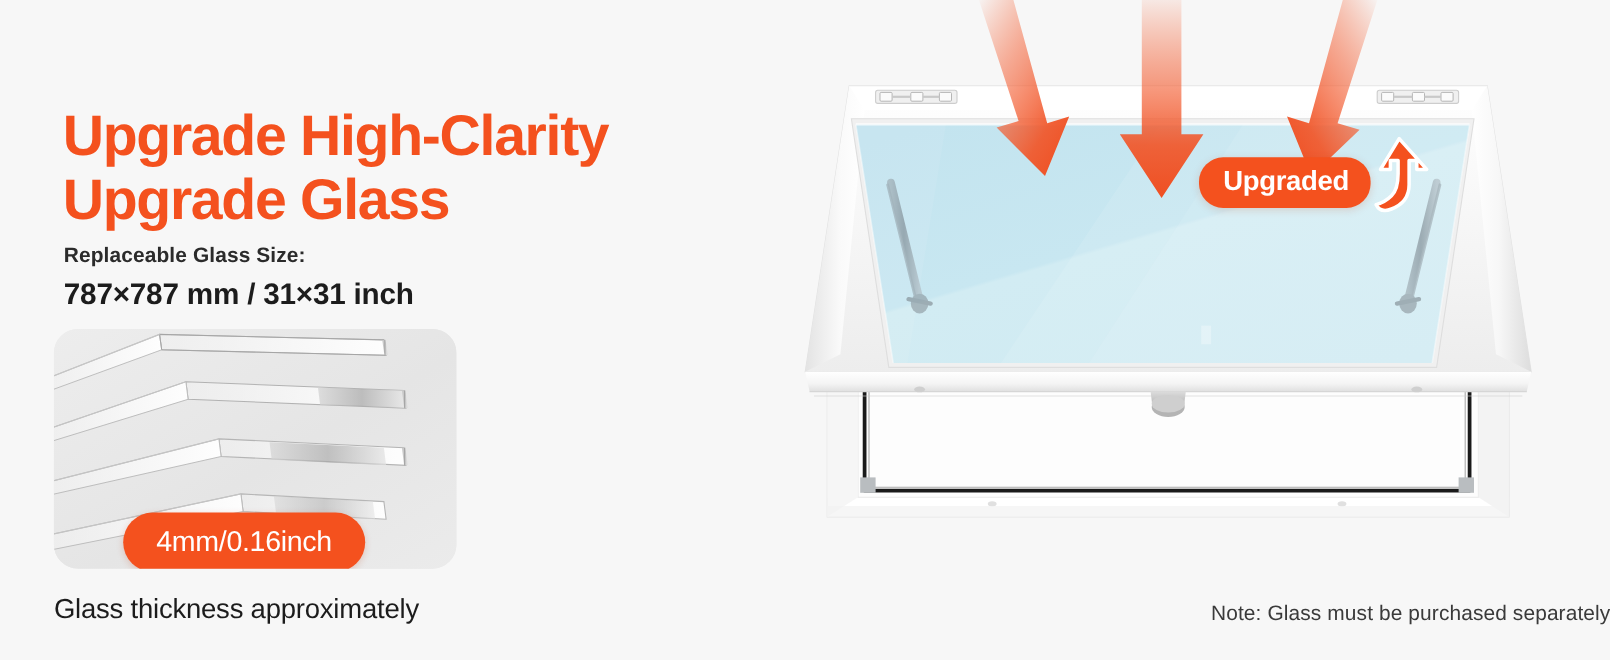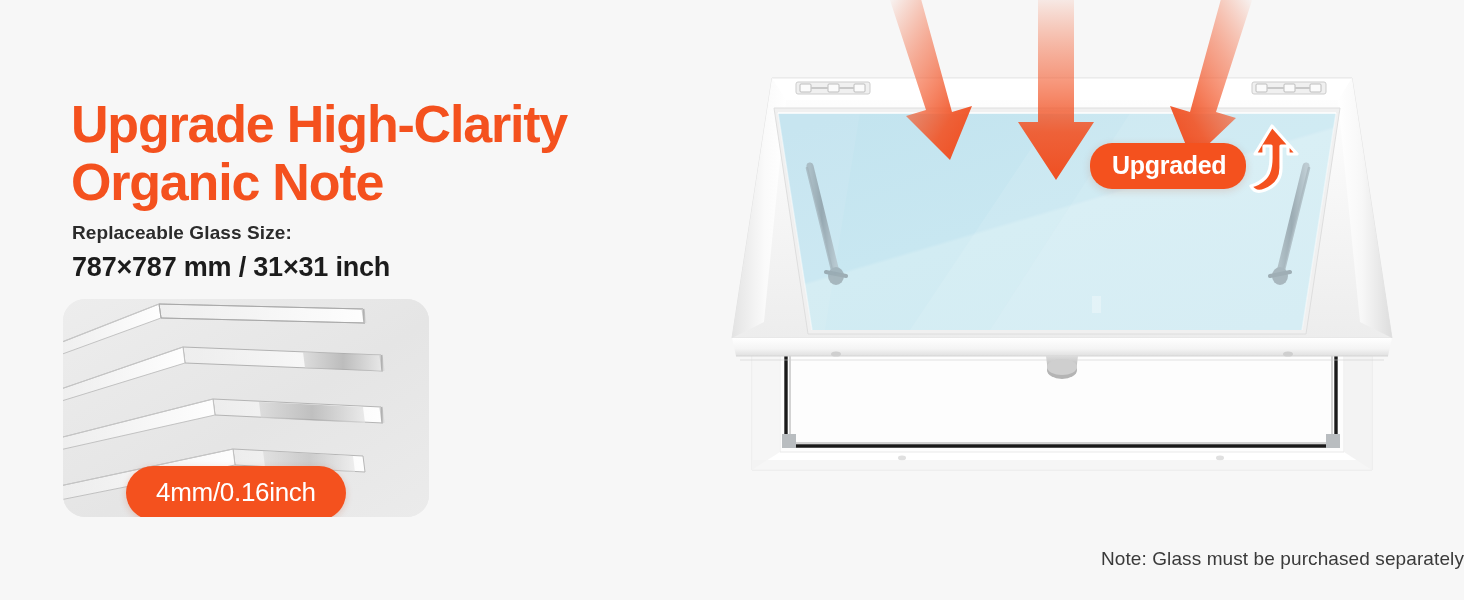--- a/index.html
+++ b/index.html
@@ -5,21 +5,21 @@
   * { margin:0; padding:0; box-sizing:border-box; }
   html,body { width:1464px; height:600px; }
   body {
     background:#f7f7f7;
     font-family:"Liberation Sans", sans-serif;
     overflow:hidden;
     position:relative;
   }
 
   
-  #left-column { position:absolute; left:16px; top:0; width:660px; height:520px; }
+  #left-column { position:absolute; left:2px; top:0; width:660px; height:520px; }
 
   #headline {
     position:absolute; left:55px; top:95px; width:580px;
     color:#f4511e;
     font-size:52px;
     font-weight:bold;
     line-height:1.12;
     letter-spacing:-1.2px;
   }
   #headline .hl-line { display:block; white-space:nowrap; }
@@ -82,21 +82,21 @@
     font-size:19px; color:#3a3a3a; letter-spacing:.1px;
   }
 </style>
 </head>
 <body>
 
 <div id="left-column">
 
   <div id="headline">
     <span class="hl-line">Upgrade High-Clarity</span>
-    <span class="hl-line">Organic Note</span>
+    <span class="hl-line">Upgrade Glass</span>
   </div>
 
   <div id="size-label">Replaceable Glass Size:</div>
   <div id="size-value">787×787 mm / 31×31 inch</div>
 
   <div id="thickness-panel">
 
     <svg id="sheet-stack" viewBox="0 0 366 218" preserveAspectRatio="none">
       <defs>
         <linearGradient id="panelBg" x1="0" y1="0" x2="1" y2="1">
@@ -151,20 +151,21 @@
         <path d="M170,150 L300,157 L302,173 L172,166 Z" fill="url(#faceG)" stroke="#b6b6b6" stroke-width="1"></path>
         <path d="M-8,188 L170,150 L172,166 L-8,202 Z" fill="url(#faceG)" stroke="#bcbcbc" stroke-width=".9"></path>
         <path d="M200,152 L290,157 L292,173 L202,168 Z" fill="url(#edgeG2)" opacity=".55"></path>
         <path d="M-8,188 L170,150" stroke="#c4c4c4" stroke-width="1.1"></path>
       </g>
     </svg>
 
     <div id="thickness-badge">4mm/0.16inch</div>
   </div>
 
+  <div id="thickness-caption">Glass thickness approximately</div>
 </div>
 
 <div id="right-column">
 
   <svg id="window-figure" viewBox="0 0 804 545">
     <defs>
       <linearGradient id="frameTop" x1="0" y1="0" x2="0" y2="1">
         <stop offset="0%" stop-color="#ffffff"></stop>
         <stop offset="100%" stop-color="#ededed"></stop>
       </linearGradient>

